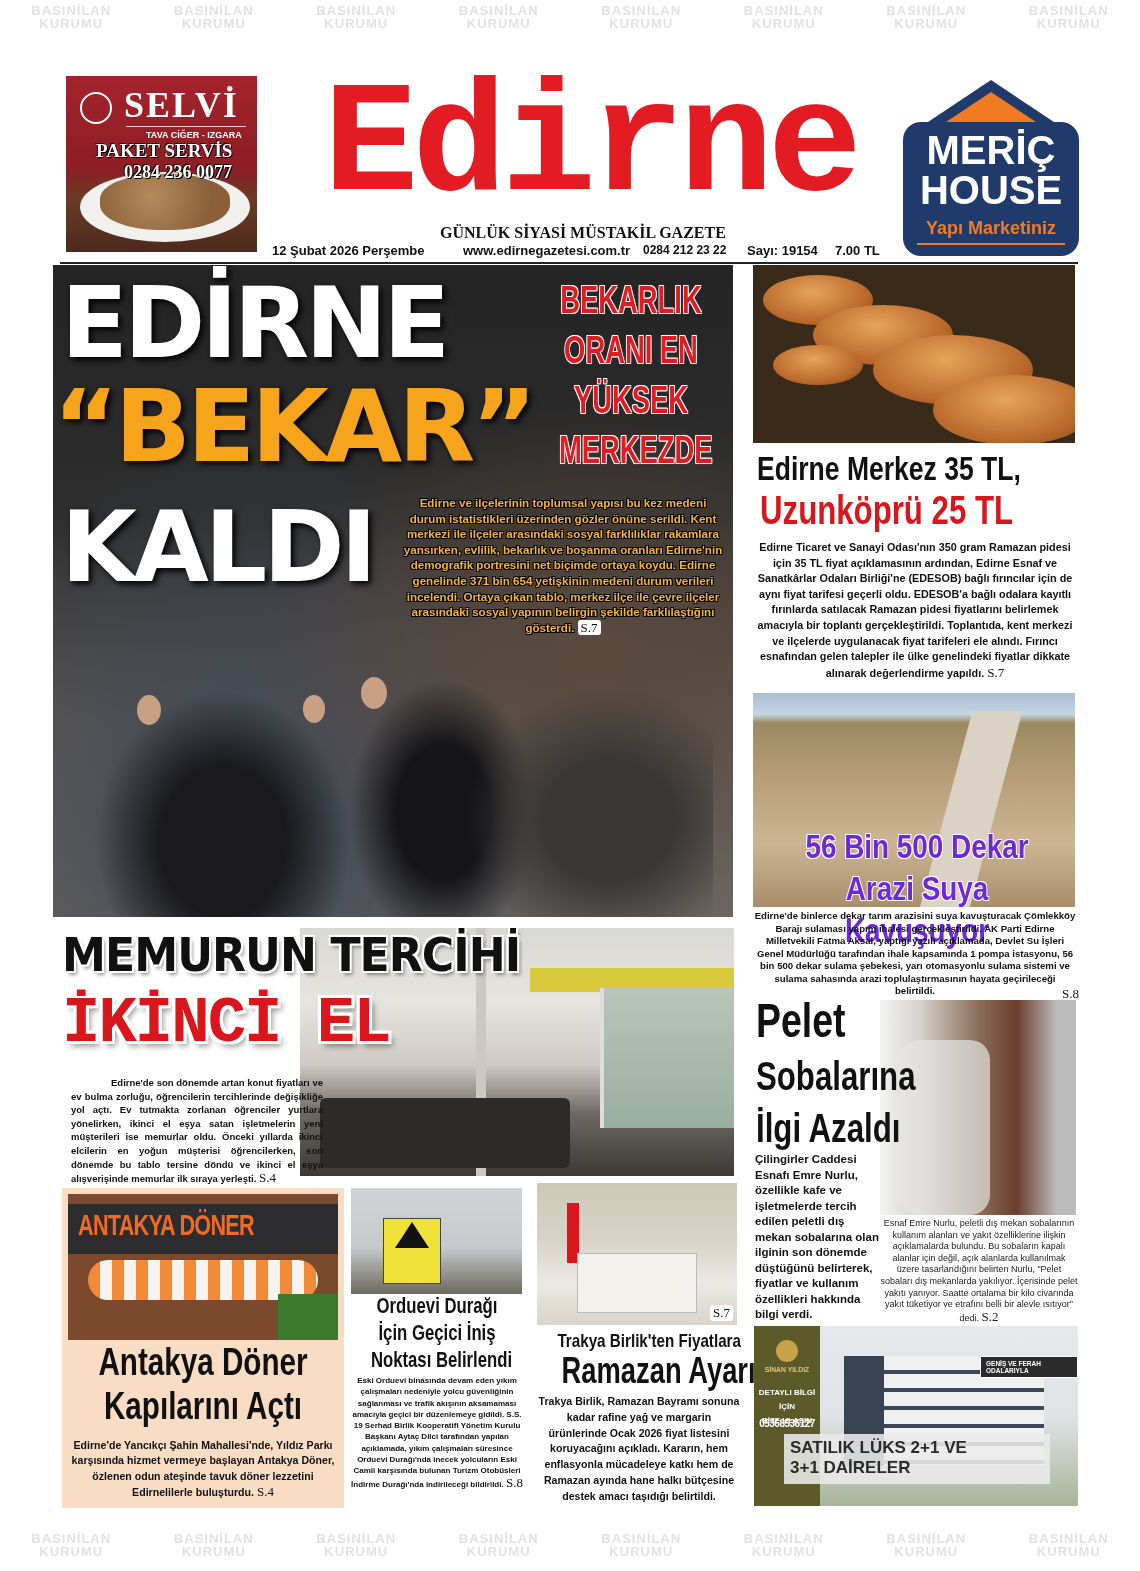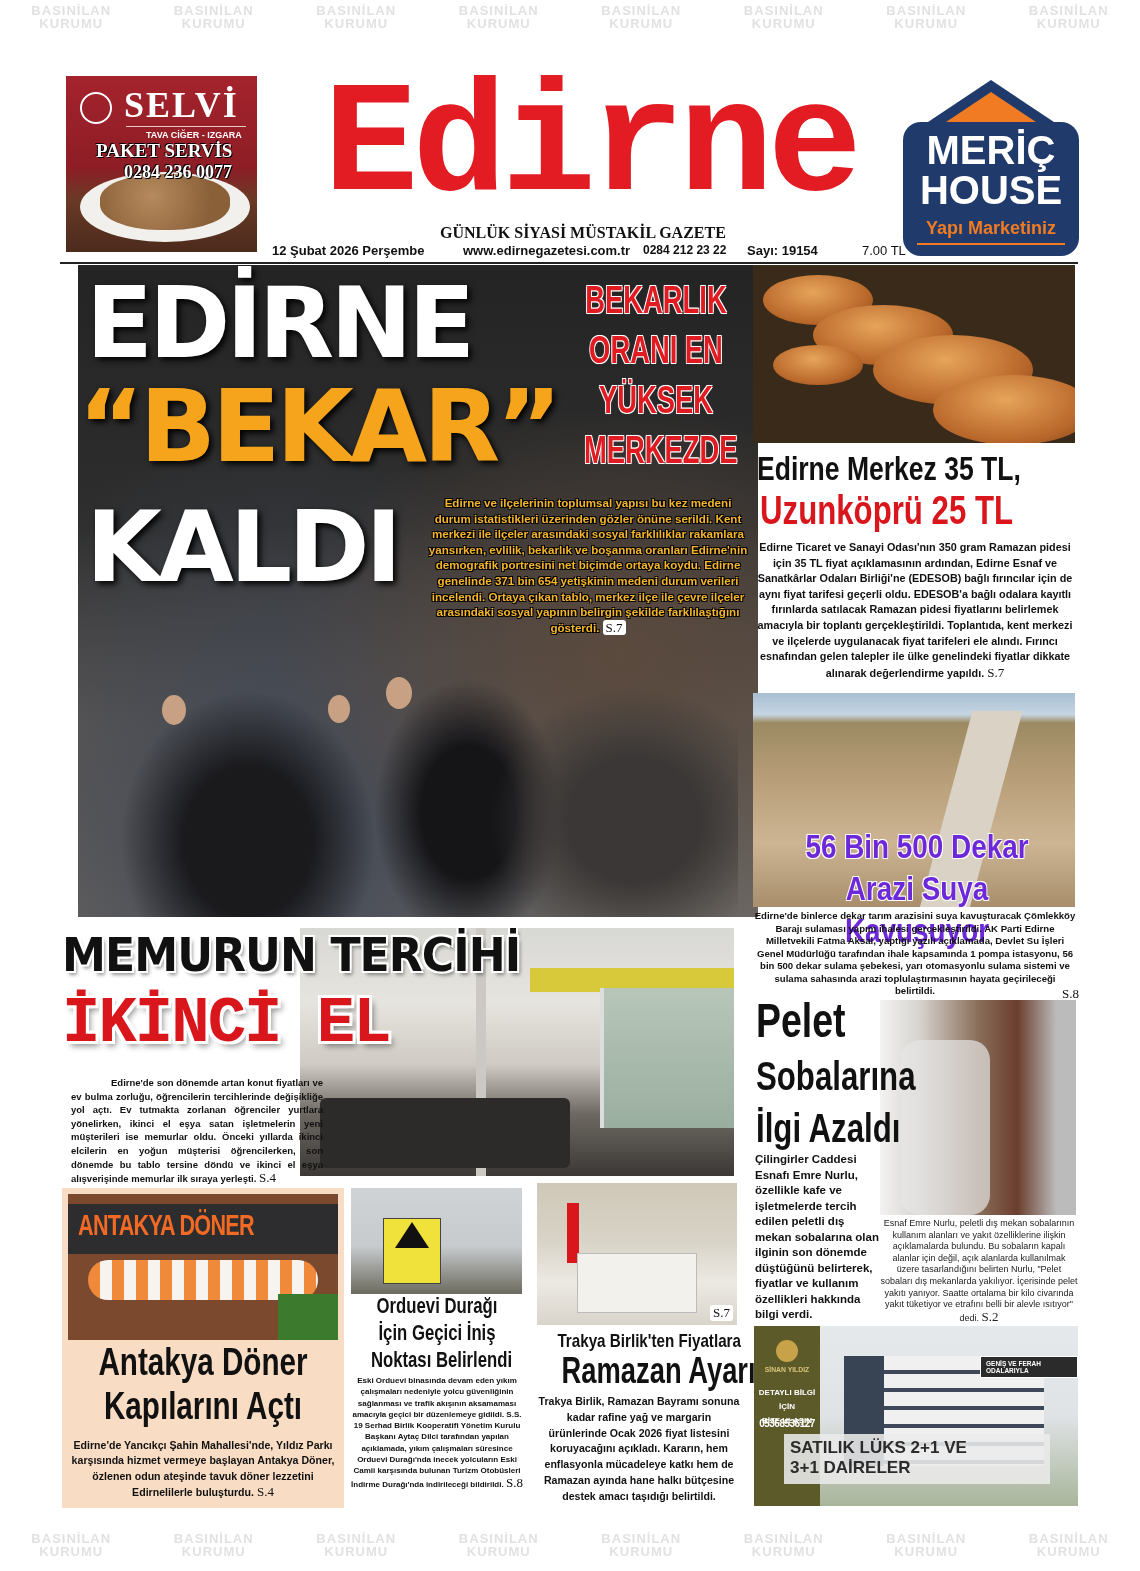--- a/index.html
+++ b/index.html
@@ -21,34 +21,34 @@
   .ad-selvi .sub { position: absolute; left: 80px; top: 54px; color: #fff; font-size: 9px; font-weight: bold; }
   .ad-selvi .pak { position: absolute; left: 30px; top: 64px; color: #fff; font-family: "Liberation Serif", serif; font-weight: bold; font-size: 19px; text-shadow: 1px 1px 0 #000, -1px -1px 0 #000; }
   .ad-selvi .tel { position: absolute; left: 40px; top: 86px; color: #fff; font-family: "Liberation Serif", serif; font-weight: bold; font-size: 18px; text-shadow: 1px 1px 0 #000, -1px -1px 0 #000; z-index: 2; padding-left: 18px; }
 
   .logo { left: 300px; top: 62px; width: 580px; height: 170px; text-align: center; color: #e31b23; font-family: Liberation Mono, monospace; font-weight: bold; font-size: 158px; line-height: 170px; letter-spacing: -6px; }
   .tagline { left: 440px; top: 224px; width: 320px; text-align: left; font-family: "Liberation Serif", serif; font-weight: bold; font-size: 16px; }
   .dateline { left: 272px; top: 243px; font-weight: bold; font-size: 13px; }
   .site { left: 463px; top: 243px; font-weight: bold; font-size: 13px; }
   .phone { left: 643px; top: 243px; font-weight: bold; font-size: 12px; }
   .issue { left: 747px; top: 243px; font-weight: bold; font-size: 13px; }
-  .price { left: 835px; top: 243px; font-weight: normal; font-size: 13px; margin-left: 27px; }
+  .price { left: 835px; top: 243px; font-weight: bold; font-size: 13px; }
 
   .ad-meric { left: 903px; top: 78px; width: 176px; height: 180px; }
   .ad-meric .roof { position: absolute; left: 0; top: 0; width: 176px; height: 60px; }
   .ad-meric .box { position: absolute; left: 0; top: 44px; width: 176px; height: 134px; background: #1f3a6b; border-radius: 18px; }
   .ad-meric .t1 { position: absolute; left: 0; top: 52px; width: 176px; text-align: center; color: #fff; font-weight: bold; font-size: 40px; line-height: 40px; }
   .ad-meric .t2 { position: absolute; left: 0; top: 92px; width: 176px; text-align: center; color: #fff; font-weight: bold; font-size: 40px; line-height: 40px; }
   .ad-meric .t3 { position: absolute; left: 0; top: 140px; width: 176px; text-align: center; color: #f07b22; font-weight: bold; font-size: 18px; }
   .ad-meric .t3line { position: absolute; left: 14px; top: 165px; width: 148px; border-top: 2px solid #f07b22; }
 
   .rule-top { left: 60px; top: 262px; width: 1018px; border-top: 2px solid #222; }
 
   
-  .lead { left: 78px; top: 265px; width: 680px; height: 652px; background: #2b2b2b; overflow: hidden; }
+  .lead { left: 53px; top: 265px; width: 680px; height: 652px; background: #2b2b2b; overflow: hidden; }
   .lead .bg { position: absolute; left: 0; top: 0; width: 680px; height: 652px;
     background: radial-gradient(ellipse at 80% 60%, #5b4a3e 0%, transparent 45%), radial-gradient(ellipse at 30% 85%, #3f4756 0%, transparent 50%), linear-gradient(180deg, #242424 0%, #2e2e2e 40%, #5d5853 70%, #6a6560 100%); }
   .lead .crowd1 { position: absolute; left: 20px; top: 400px; width: 300px; height: 252px; background: radial-gradient(ellipse at 50% 70%, #1a1a1d 30%, transparent 60%); }
   .lead .crowd2 { position: absolute; left: 280px; top: 390px; width: 220px; height: 262px; background: radial-gradient(ellipse at 50% 60%, #151518 30%, transparent 60%); }
   .lead .crowd3 { position: absolute; left: 400px; top: 410px; width: 260px; height: 242px; background: radial-gradient(ellipse at 60% 60%, #3a3736 30%, transparent 65%); }
   .lead .face { position: absolute; border-radius: 50%; background: #c8a184; }
   .lead .h1 { position: absolute; left: 8px; top: 8px; font-family: "DejaVu Sans", sans-serif; font-weight: bold; font-size: 98px; line-height: 100px; color: #fff; letter-spacing: -4px; text-shadow: 3px 3px 6px #000; }
   .lead .h2 { position: absolute; left: 0; top: 110px; font-family: "DejaVu Sans", sans-serif; font-weight: bold; font-size: 100px; line-height: 104px; color: #f5a41c; letter-spacing: -4px; text-shadow: 3px 3px 6px #000; }
   .lead .h3 { position: absolute; left: 8px; top: 232px; font-family: "DejaVu Sans", sans-serif; font-weight: bold; font-size: 98px; line-height: 100px; color: #fff; letter-spacing: -4px; text-shadow: 3px 3px 6px #000; }
   .lead .side { position: absolute; left: 478px; top: 10px; width: 200px; text-align: center; color: #e11b22; font-family: "Liberation Sans", sans-serif; font-weight: bold; font-size: 38px; line-height: 50px; transform: scaleX(0.72); transform-origin: center top; text-shadow: 0 0 2px #fff, 1px 1px 0 #fff, -1px -1px 0 #fff, 1px -1px 0 #fff, -1px 1px 0 #fff; }

